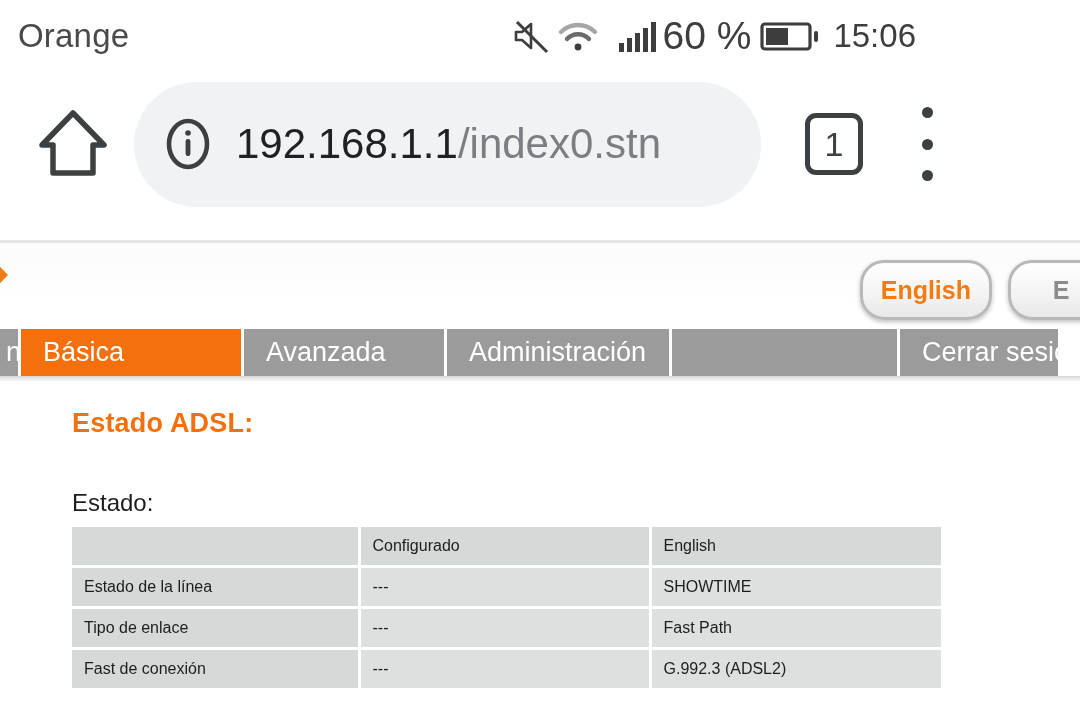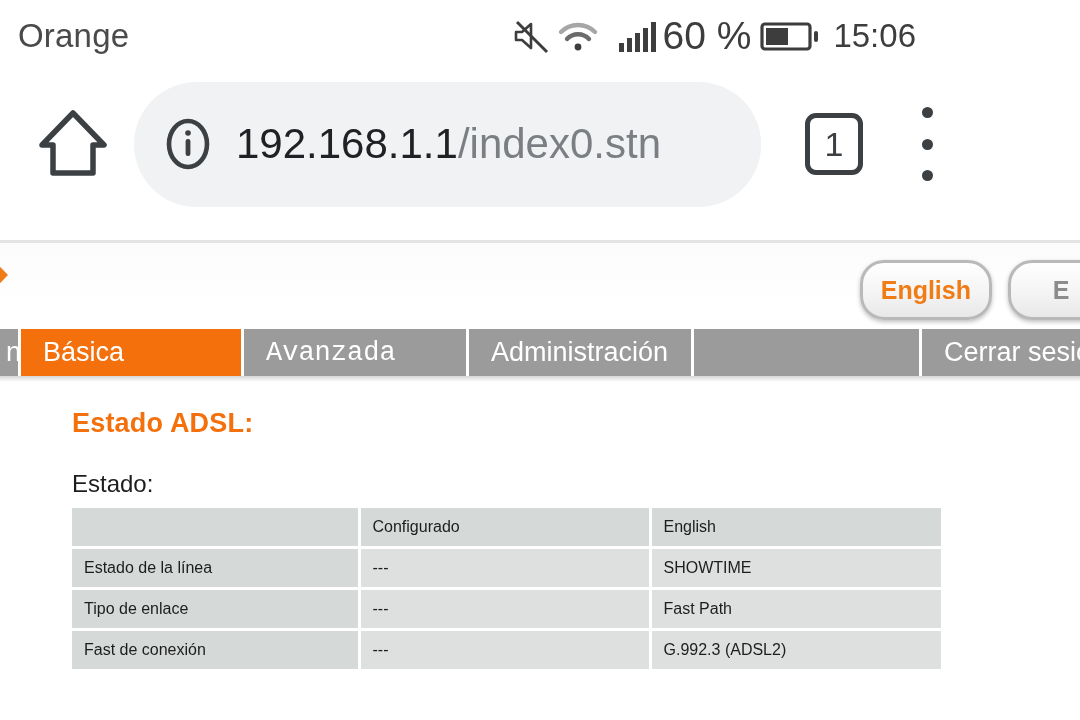--- a/index.html
+++ b/index.html
@@ -137,21 +137,21 @@
   }
 
   
   #content { position: relative; padding-left: 72px; padding-top: 32px; }
   #section-title {
     font-size: 27px; font-weight: bold; color: #f4700c;
     letter-spacing: 0.2px;
   }
   .sub-label {
     font-size: 24px; color: #1d1d1d;
-    margin-top: 31px; margin-bottom: 10px;
+    margin-top: 50px; margin-bottom: 10px;
   }
   table.status-table {
     border-collapse: collapse;
     width: 870px;
     table-layout: fixed;
   }
   table.status-table col.c1 { width: 287px; }
   table.status-table col.c2 { width: 291px; }
   table.status-table col.c3 { width: 292px; }
   table.status-table th, table.status-table td {
@@ -257,21 +257,21 @@
     </div>
     <div id="lang-buttons">
       <div class="lang-btn active">English</div>
       <div class="lang-btn inactive">E</div>
     </div>
   </div>
 
   <div id="nav-tabs">
     <div class="nav-tab" style="width:21px;padding-left:6px;">n</div>
     <div class="nav-tab active" style="width:223px;">Básica</div>
-    <div class="nav-tab" style="width:225px;font-family:Liberation Mono, monospace;">Avanzada</div>
+    <div class="nav-tab" style="width:203px;">Avanzada</div>
     <div class="nav-tab" style="width:225px;">Administración</div>
     <div class="nav-tab" style="width:228px;"></div>
     <div class="nav-tab" style="width:158px;border-right:none;">Cerrar sesión</div>
     <div id="nav-tabs-shadow"></div>
   </div>
 
   <div id="content">
 
     <div id="section-title">Estado ADSL:</div>
 

